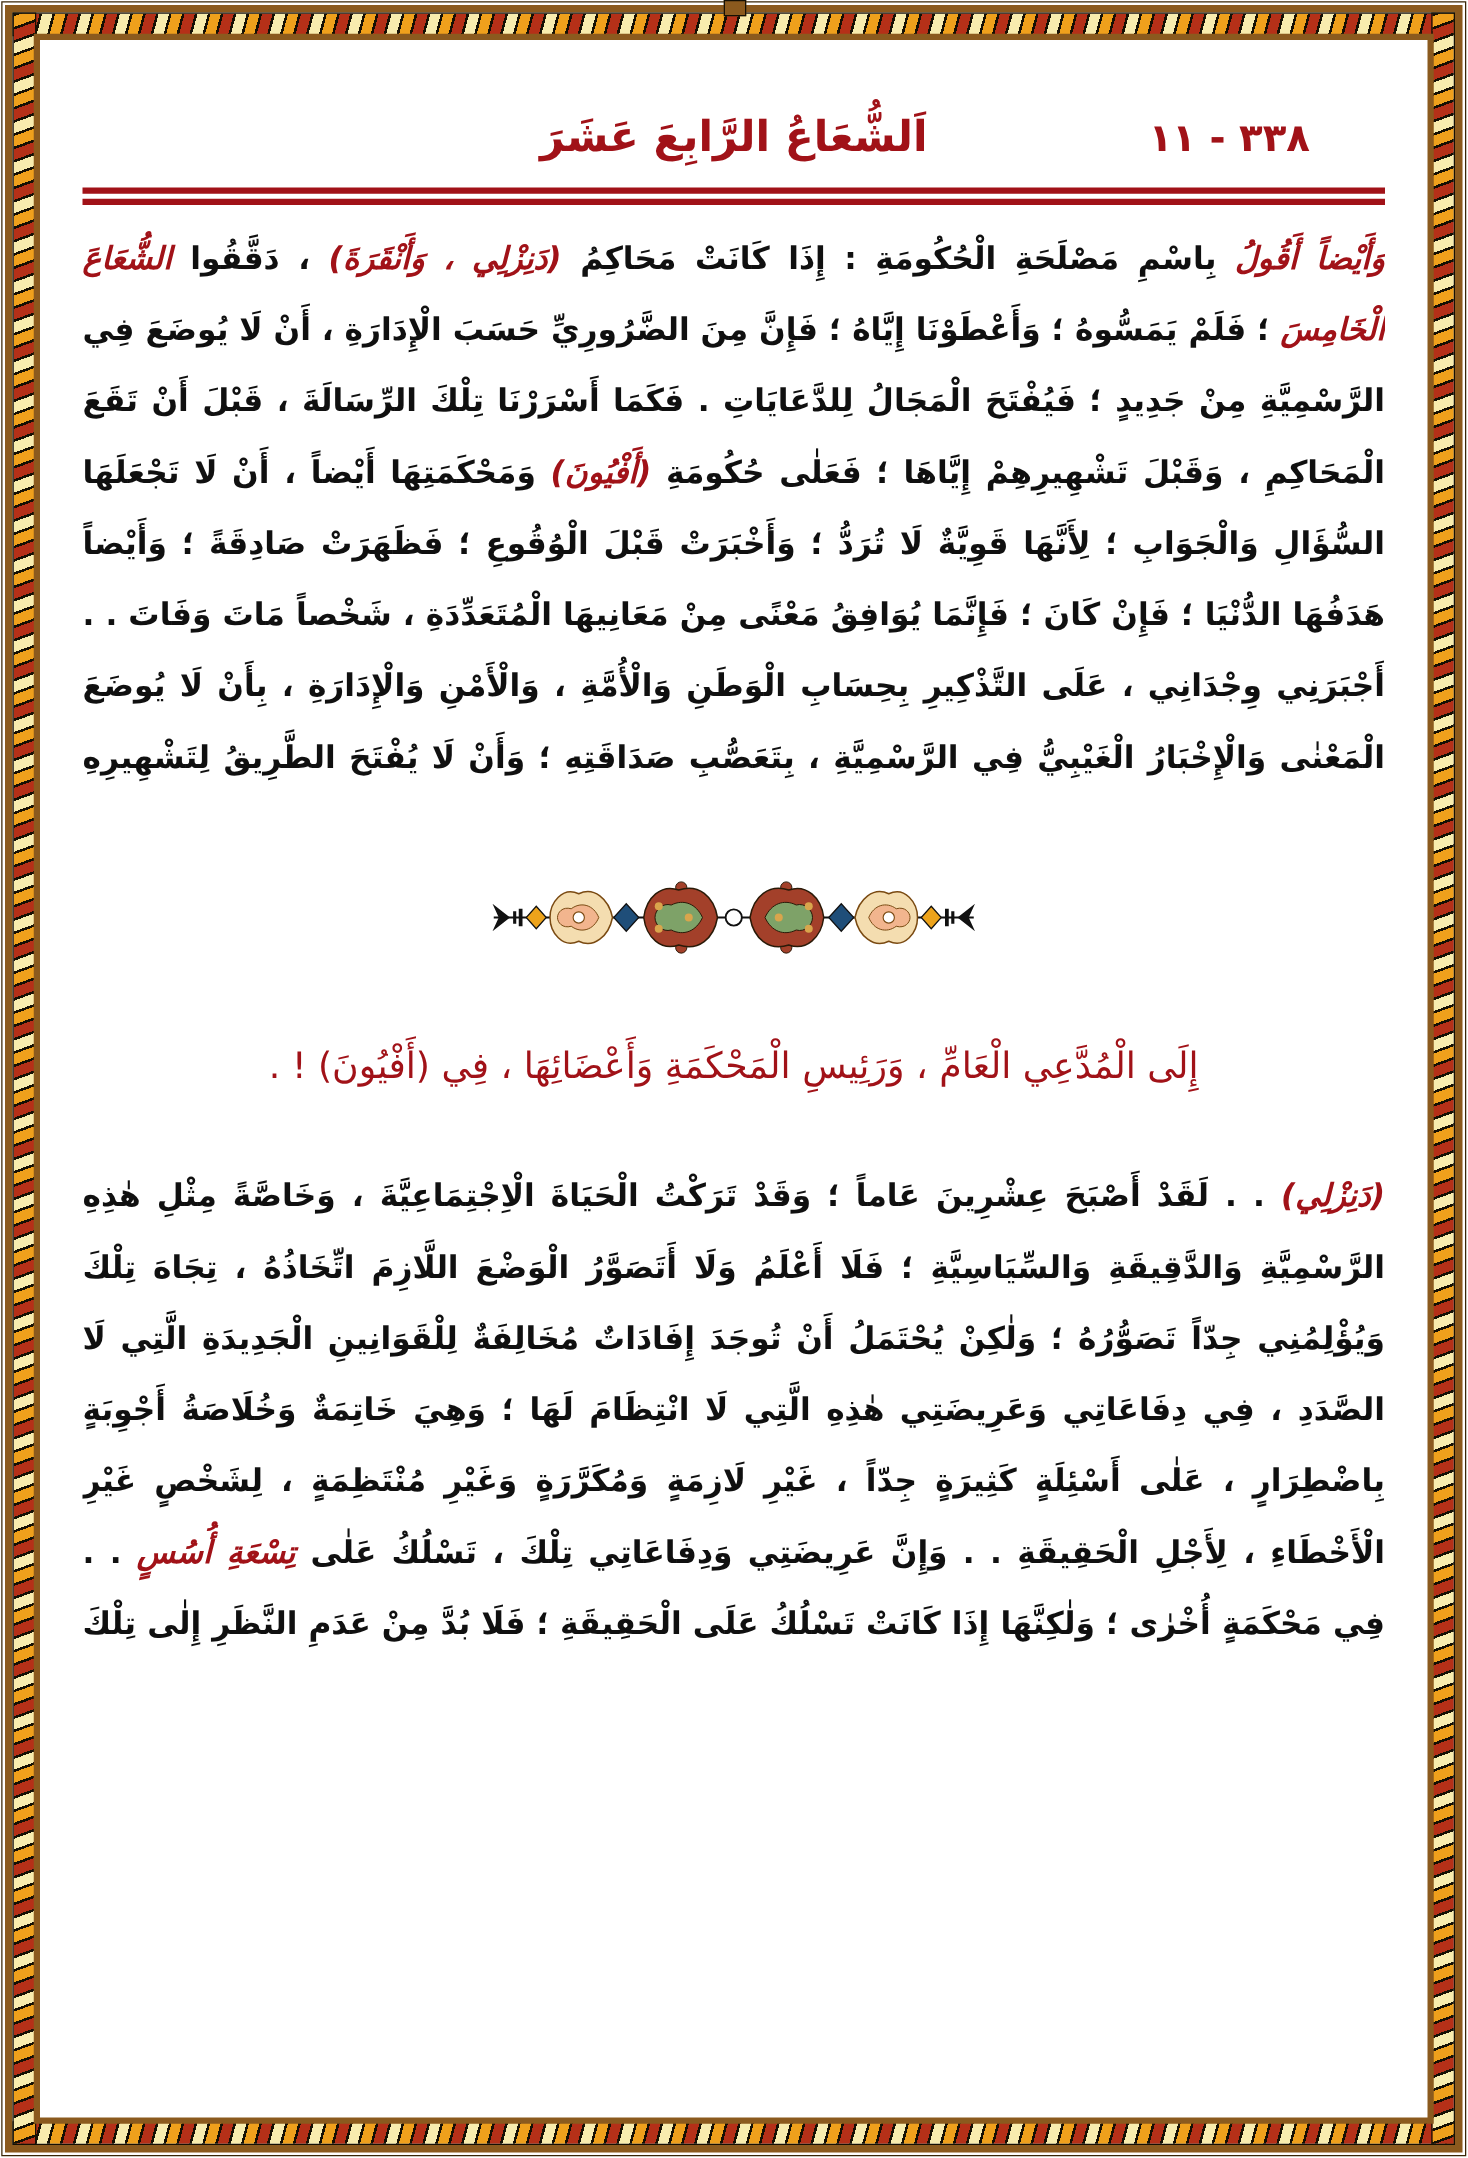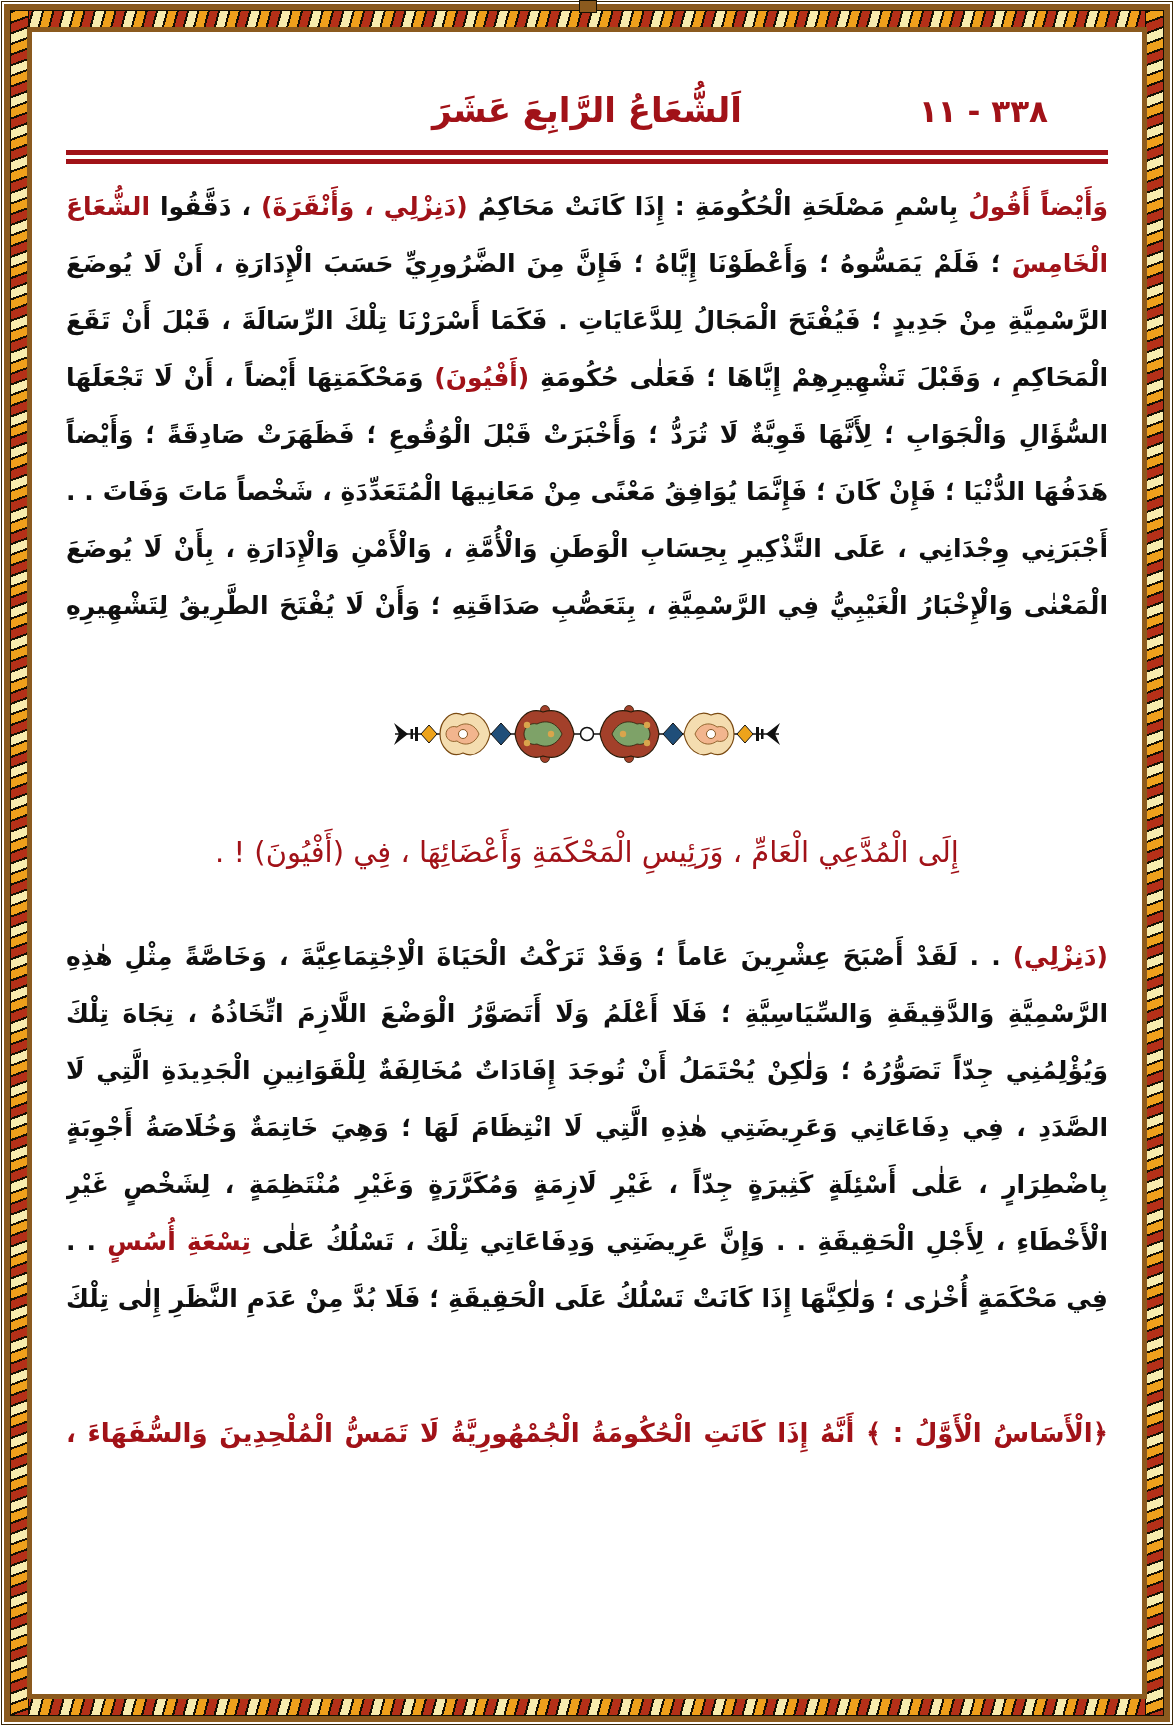--- a/index.html
+++ b/index.html
@@ -35,21 +35,21 @@
   .title{position:absolute;left:0;right:0;text-align:center;font-size:34px;font-weight:bold;color:var(--text-red);line-height:56px;}
   .pageno{position:absolute;right:60px;top:1px;font-size:31px;font-weight:bold;color:var(--text-red);line-height:56px;}
   .rule{margin-top:12px;height:4px;border-top:5px solid var(--text-red);border-bottom:5px solid var(--text-red);}
 
   .para{margin:0;}
   #p1{margin-top:14px;}
   #p2{margin-top:46px;}
   .tline{font-size:25px;font-weight:bold;line-height:57px;height:57px;overflow:hidden;
          text-align:justify;text-align-last:justify;text-justify:inter-word;}
   .tline.start{text-align:right;text-align-last:right;}
-  .red{color:var(--text-red);}
+  .red{color:var(--text-red);font-style:italic;}
 
   .ornament-wrap{margin-top:64px;height:74px;text-align:center;}
   .heading{margin-top:50px;font-size:29px;font-weight:normal;color:var(--text-red);text-align:center;line-height:60px;height:60px;}
   #redline{margin-top:78px;}
   #redline .tline{font-size:26px;}
 </style>
 </head>
 <body>
 
 <div class="page">
@@ -113,18 +113,15 @@
     <div class="para" id="p2">
         <div class="tline"><span class="red">(دَنِزْلِي)</span><span> . . لَقَدْ أَصْبَحَ عِشْرِينَ عَاماً ؛ وَقَدْ تَرَكْتُ الْحَيَاةَ الْاِجْتِمَاعِيَّةَ ، وَخَاصَّةً مِثْلِ هٰذِهِ الْحَيَاةِ</span></div>
         <div class="tline"><span>الرَّسْمِيَّةِ وَالدَّقِيقَةِ وَالسِّيَاسِيَّةِ ؛ فَلَا أَعْلَمُ وَلَا أَتَصَوَّرُ الْوَضْعَ اللَّازِمَ اتِّخَاذُهُ ، تِجَاهَ تِلْكَ الْأَحْوَالِ ؛</span></div>
         <div class="tline"><span>وَيُؤْلِمُنِي جِدّاً تَصَوُّرُهُ ؛ وَلٰكِنْ يُحْتَمَلُ أَنْ تُوجَدَ إِفَادَاتٌ مُخَالِفَةٌ لِلْقَوَانِينِ الْجَدِيدَةِ الَّتِي لَا أَعْلَمُهَا ،</span></div>
         <div class="tline"><span>الصَّدَدِ ، فِي دِفَاعَاتِي وَعَرِيضَتِي هٰذِهِ الَّتِي لَا انْتِظَامَ لَهَا ؛ وَهِيَ خَاتِمَةٌ وَخُلَاصَةُ أَجْوِبَةٍ أَجَبْتُ بِهَا</span></div>
         <div class="tline"><span>بِاضْطِرَارٍ ، عَلٰى أَسْئِلَةٍ كَثِيرَةٍ جِدّاً ، غَيْرِ لَازِمَةٍ وَمُكَرَّرَةٍ وَغَيْرِ مُنْتَظِمَةٍ ، لِشَخْصٍ غَيْرِ مُنْصِفٍ ،</span></div>
         <div class="tline"><span>الْأَخْطَاءِ ، لِأَجْلِ الْحَقِيقَةِ . . وَإِنَّ عَرِيضَتِي وَدِفَاعَاتِي تِلْكَ ، تَسْلُكُ عَلٰى </span><span class="red">تِسْعَةِ أُسُسٍ</span><span> . .</span></div>
         <div class="tline"><span>فِي مَحْكَمَةٍ أُخْرٰى ؛ وَلٰكِنَّهَا إِذَا كَانَتْ تَسْلُكُ عَلَى الْحَقِيقَةِ ؛ فَلَا بُدَّ مِنْ عَدَمِ النَّظَرِ إِلٰى تِلْكَ</span></div>
       </div>
 
-    <div class="para" id="redline">
-        <div class="tline"><span class="red">﴿الْأَسَاسُ الْأَوَّلُ : ﴾ أَنَّهُ إِذَا كَانَتِ الْحُكُومَةُ الْجُمْهُورِيَّةُ لَا تَمَسُّ الْمُلْحِدِينَ وَالسُّفَهَاءَ ،</span></div>
-      </div>
 
   </div>
 </div>
 
 </body></html>

